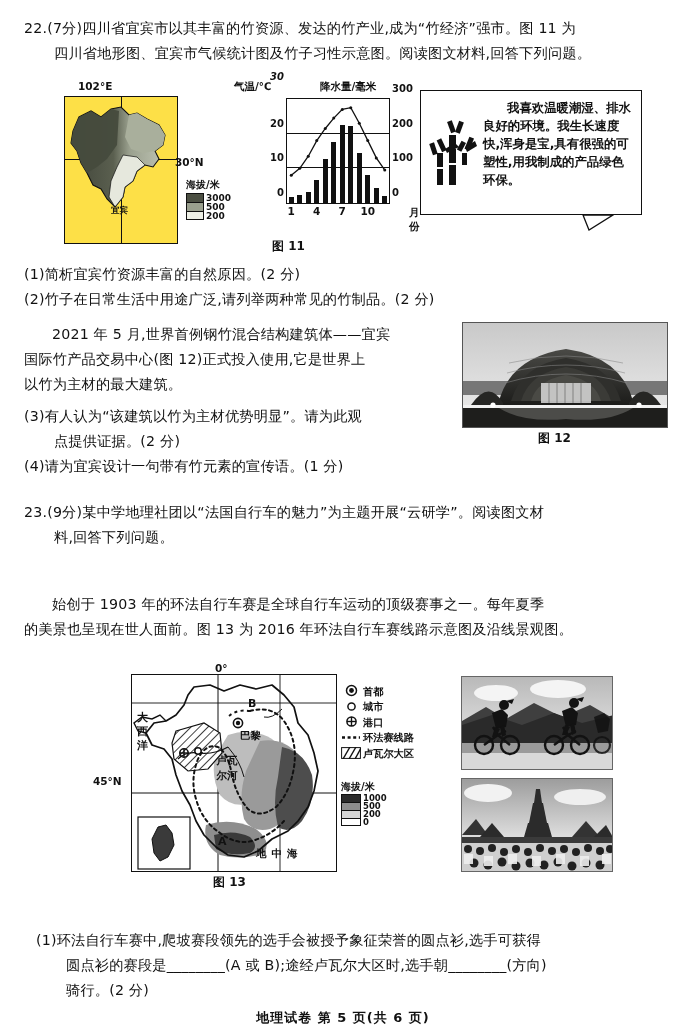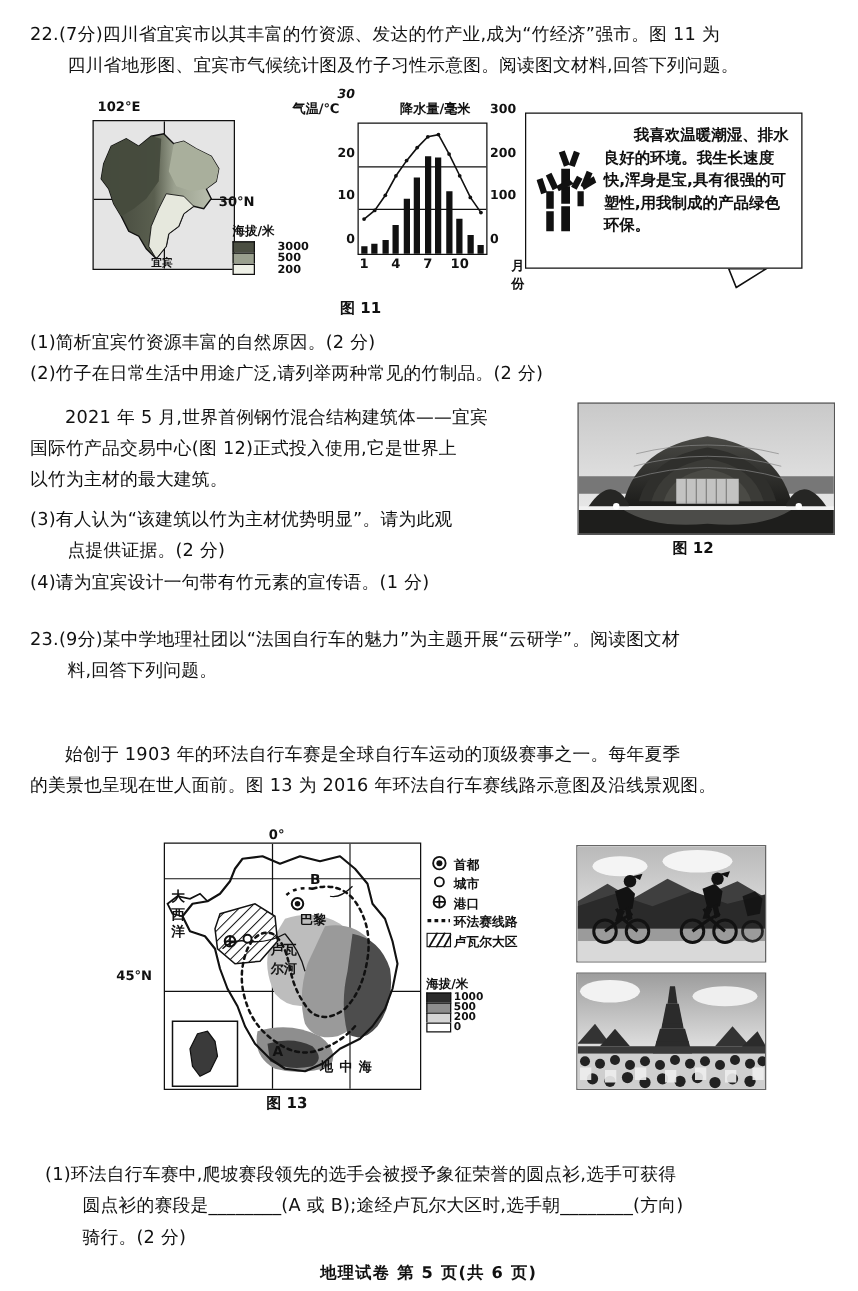--- a/index.html
+++ b/index.html
@@ -18,34 +18,34 @@
   .qline { font-size: 14.2px; line-height: 25px; letter-spacing: .2px; }
   .q-num-block { position:absolute; }
   .indent1 { padding-left: 30px; }
   .indent2 { text-indent: 28px; }
 
   .bold-head { font-weight: bold; }
 
   
   .fig11-wrap { position:absolute; left:0; top:78px; width:686px; height:175px; }
 
-  .sc-map-box { position:absolute; left:74px; top:18px; width:114px; height:120px;
-                border:1.2px solid #111; background:#e5e5e5; overflow:hidden; }
+  .sc-map-box { position:absolute; left:64px; top:18px; width:114px; height:148px;
+                border:1.2px solid #111; background:#fde047; overflow:hidden; }
   .sc-grid-v { position:absolute; top:0; bottom:0; width:1px; background:#111; }
   .sc-grid-h { position:absolute; left:0; right:0; height:1px; background:#111; }
   .sc-shape { position:absolute; left:2px; top:4px; width:104px; height:112px; }
   .lab-102 { position:absolute; left:78px; top:2px; font-size:10.5px; font-weight:bold; }
   .lab-30n { position:absolute; left:175px; top:78px; font-size:10.5px; font-weight:bold; }
 
   .sc-legend { position:absolute; left:186px; top:100px; width:62px; }
   .sc-legend-title { font-size:10px; font-weight:bold; margin-bottom:1px; }
   .sc-legend-row { display:flex; align-items:center; height:9px; }
   .sc-sw { width:18px; height:9px; border:1px solid #111; border-bottom:none; }
   .sc-sw.last { border-bottom:1px solid #111; }
-  .sc-lbl { font-size:9px; margin-left:18px; font-weight:bold; }
+  .sc-lbl { font-size:9px; margin-left:2px; font-weight:bold; }
 
   
   .clim { position:absolute; left:262px; top:16px; width:150px; height:148px; }
   .clim-ytitle { position:absolute; left:-28px; top:-14px; font-size:10.5px; font-weight:bold; white-space:nowrap;}
   .clim-y2title { position:absolute; left:58px; top:-14px; font-size:10.5px; font-weight:bold; white-space:nowrap;}
   .plot { position:absolute; left:24px; top:4px; width:104px; height:106px; border:1.3px solid #111; }
   .gridh { position:absolute; left:0; right:0; height:1px; background:#111; }
   .bar { position:absolute; bottom:0; background:#111; width:5px; }
   .ytick { position:absolute; right:calc(100% + 3px); font-size:10px; font-weight:bold; transform:translateY(-50%); }
   .y2tick { position:absolute; left:calc(100% + 3px); font-size:10px; font-weight:bold; transform:translateY(-50%); }

